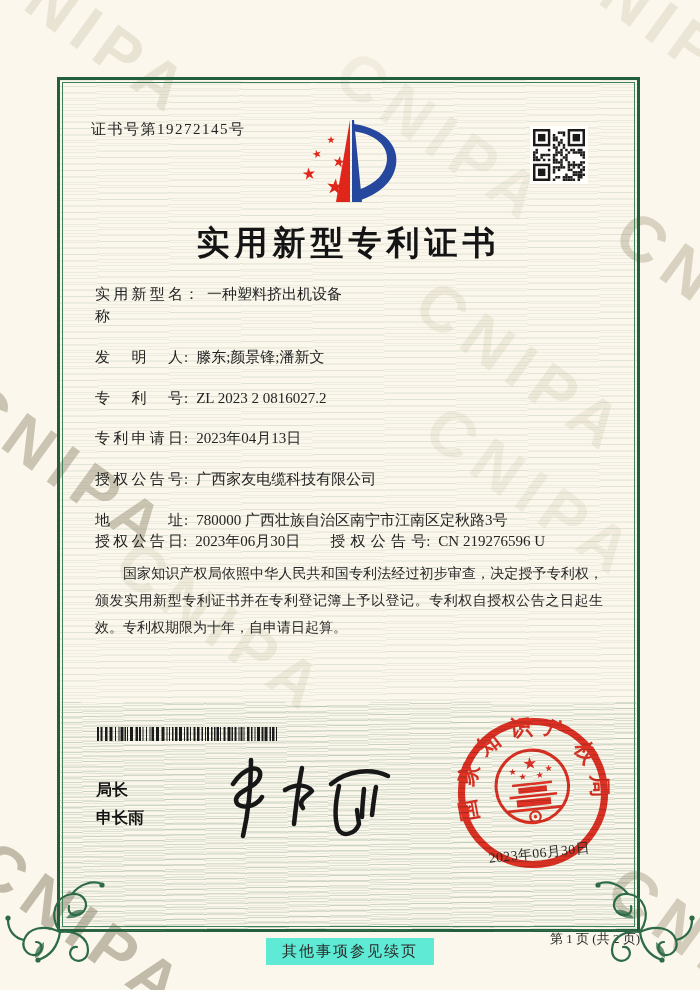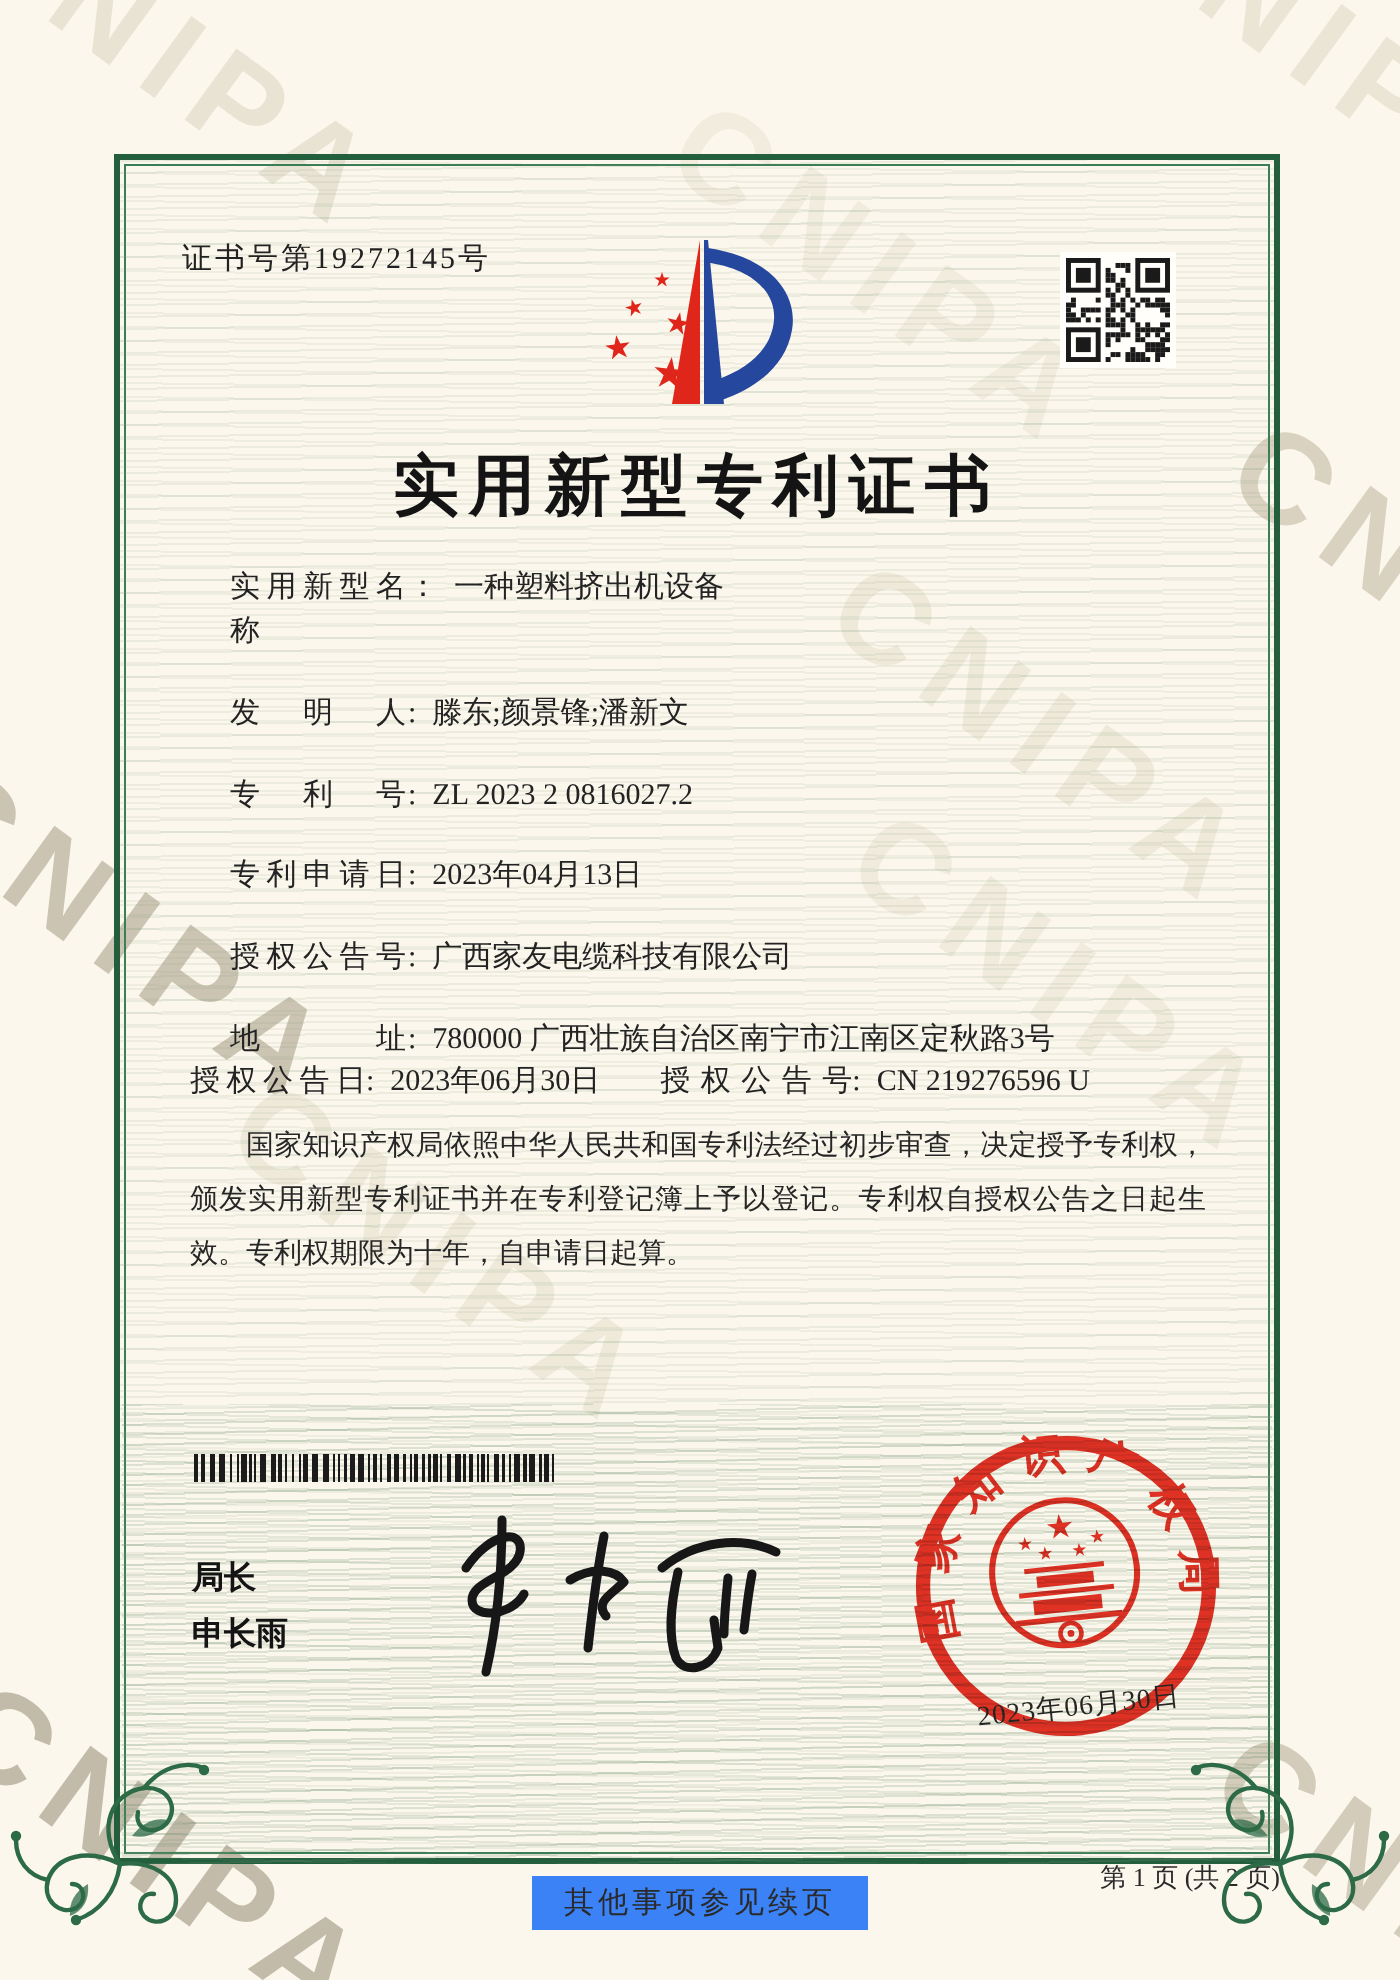--- a/index.html
+++ b/index.html
@@ -35,21 +35,21 @@
 
   .logo { position:absolute; left:295px; top:110px; width:115px; height:96px; }
   .qr { position:absolute; left:530px; top:126px; width:58px; height:58px; background:#fffefb; padding:3px; }
 
   .title { position:absolute; left:57px; top:221px; width:583px; text-align:center;
            font-size:33px; font-weight:bold; letter-spacing:5px; color:#141414; }
 
   .fields { position:absolute; left:95px; top:283px; width:525px;
             display:flex; flex-direction:column; gap:18.8px; }
   .field-row { display:flex; align-items:baseline; line-height:22px; font-size:15px; color:#232323; }
-  .flabel { display:inline-block; width:88px; text-align:justify; text-align-last:justify; flex:none;margin-left:20px; }
+  .flabel { display:inline-block; width:88px; text-align:justify; text-align-last:justify; flex:none; }
   .fcolon { flex:none; margin-left:1px; }
   .fvalue { margin-left:8px; white-space:nowrap; }
 
   .grant-row { position:absolute; left:95px; top:530px; display:flex; align-items:baseline;
                line-height:22px; font-size:15px; color:#232323; }
   .grant-row .flabel2 { display:inline-block; width:88px; text-align:justify; text-align-last:justify;font-family:Liberation Serif, serif; }
   .grant-gap { width:30px; flex:none; }
 
   .body-text { position:absolute; left:95px; top:560px; width:508px; font-size:14px;
                line-height:27.2px; color:#262626; text-align:justify; }
@@ -60,21 +60,21 @@
   .signer { position:absolute; left:96px; top:776px; font-family:"Liberation Sans","DejaVu Sans",sans-serif;
             font-size:16px; font-weight:600; color:#141414; line-height:28px; }
   .signature { position:absolute; left:205px; top:752px; width:195px; height:92px; }
 
   .seal { position:absolute; left:452px; top:712px; width:162px; height:162px;
           transform:rotate(-6deg); mix-blend-mode:multiply; opacity:.95; z-index:4; }
 
   .page-no { position:absolute; left:57px; top:902px; width:583px; text-align:right;
              font-size:13px; color:#2a2a2a;margin-top:28px; }
   .continuation { position:absolute; left:0; top:938px; width:700px; text-align:center; }
-  .continuation span { display:inline-block; background:#3b82f6; padding:4px 16px;
+  .continuation span { display:inline-block; background:#5eead4; padding:4px 16px;
              font-size:15px; letter-spacing:2px; color:#2a2a2a; }
 </style>
 </head>
 <body>
 
 <div class="page">
 
   <div class="wm" style="left:-35px; top:-8px;  color:#e9e3d3;">CNIPA</div>
   <div class="wm" style="left:540px; top:-14px; color:#ebe5d5;">CNIPA</div>
   <div class="wm" style="left:320px; top:100px; color:#f1ecde;">CNIPA</div>

